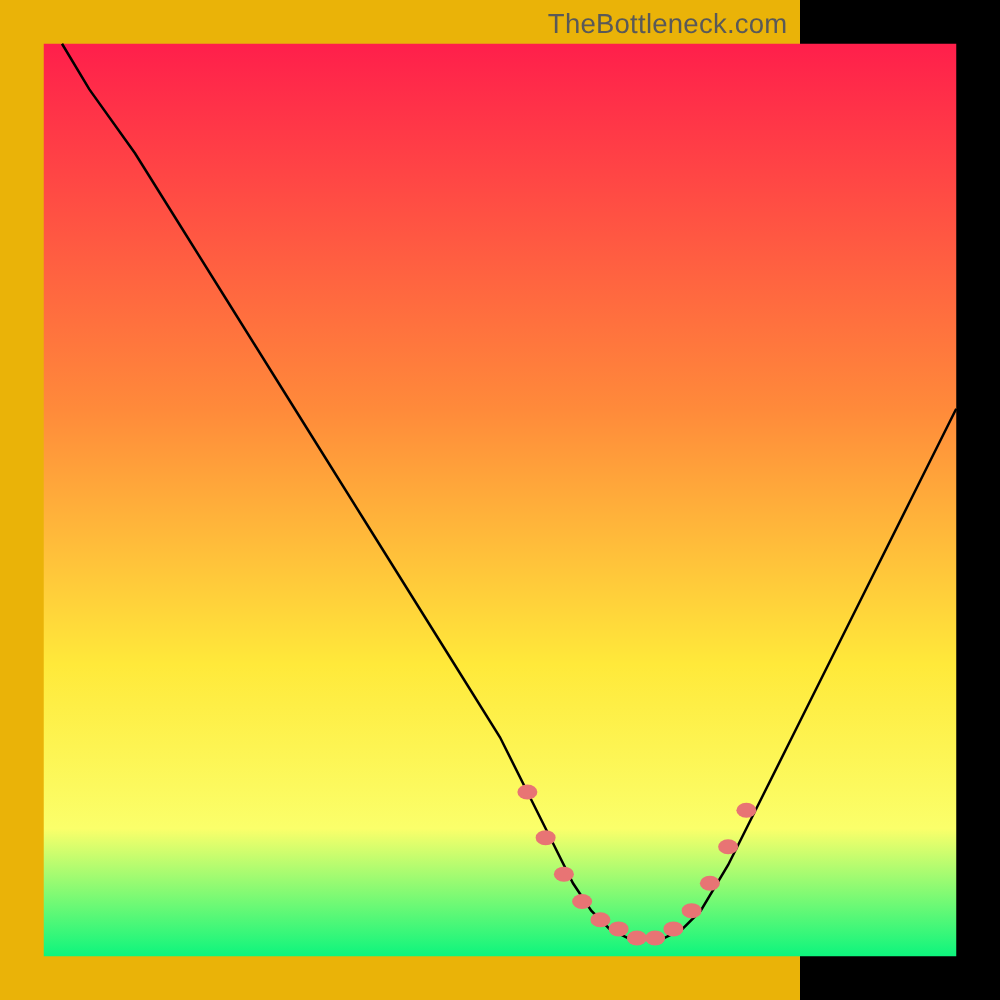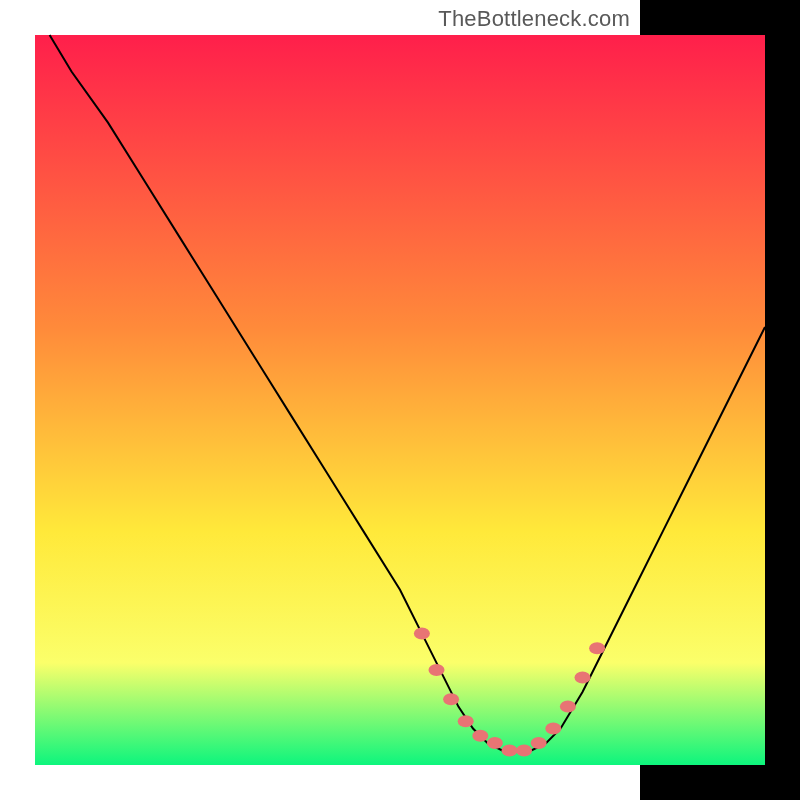--- a/index.html
+++ b/index.html
@@ -7,21 +7,21 @@
     padding: 0;
     width: 800px;
     height: 800px;
     background: #000;
     overflow: hidden;
   }
   .stage {
     position: relative;
     width: 640px;
     height: 800px;
-    background: #ffffff;
+    background: #eab308;
   }
   .watermark {
     position: absolute;
     top: 6px;
     right: 10px;
     color: #595959;
     font-family: Arial, Helvetica, sans-serif;
     font-size: 22px;
     letter-spacing: 0.2px;
     user-select: none;

